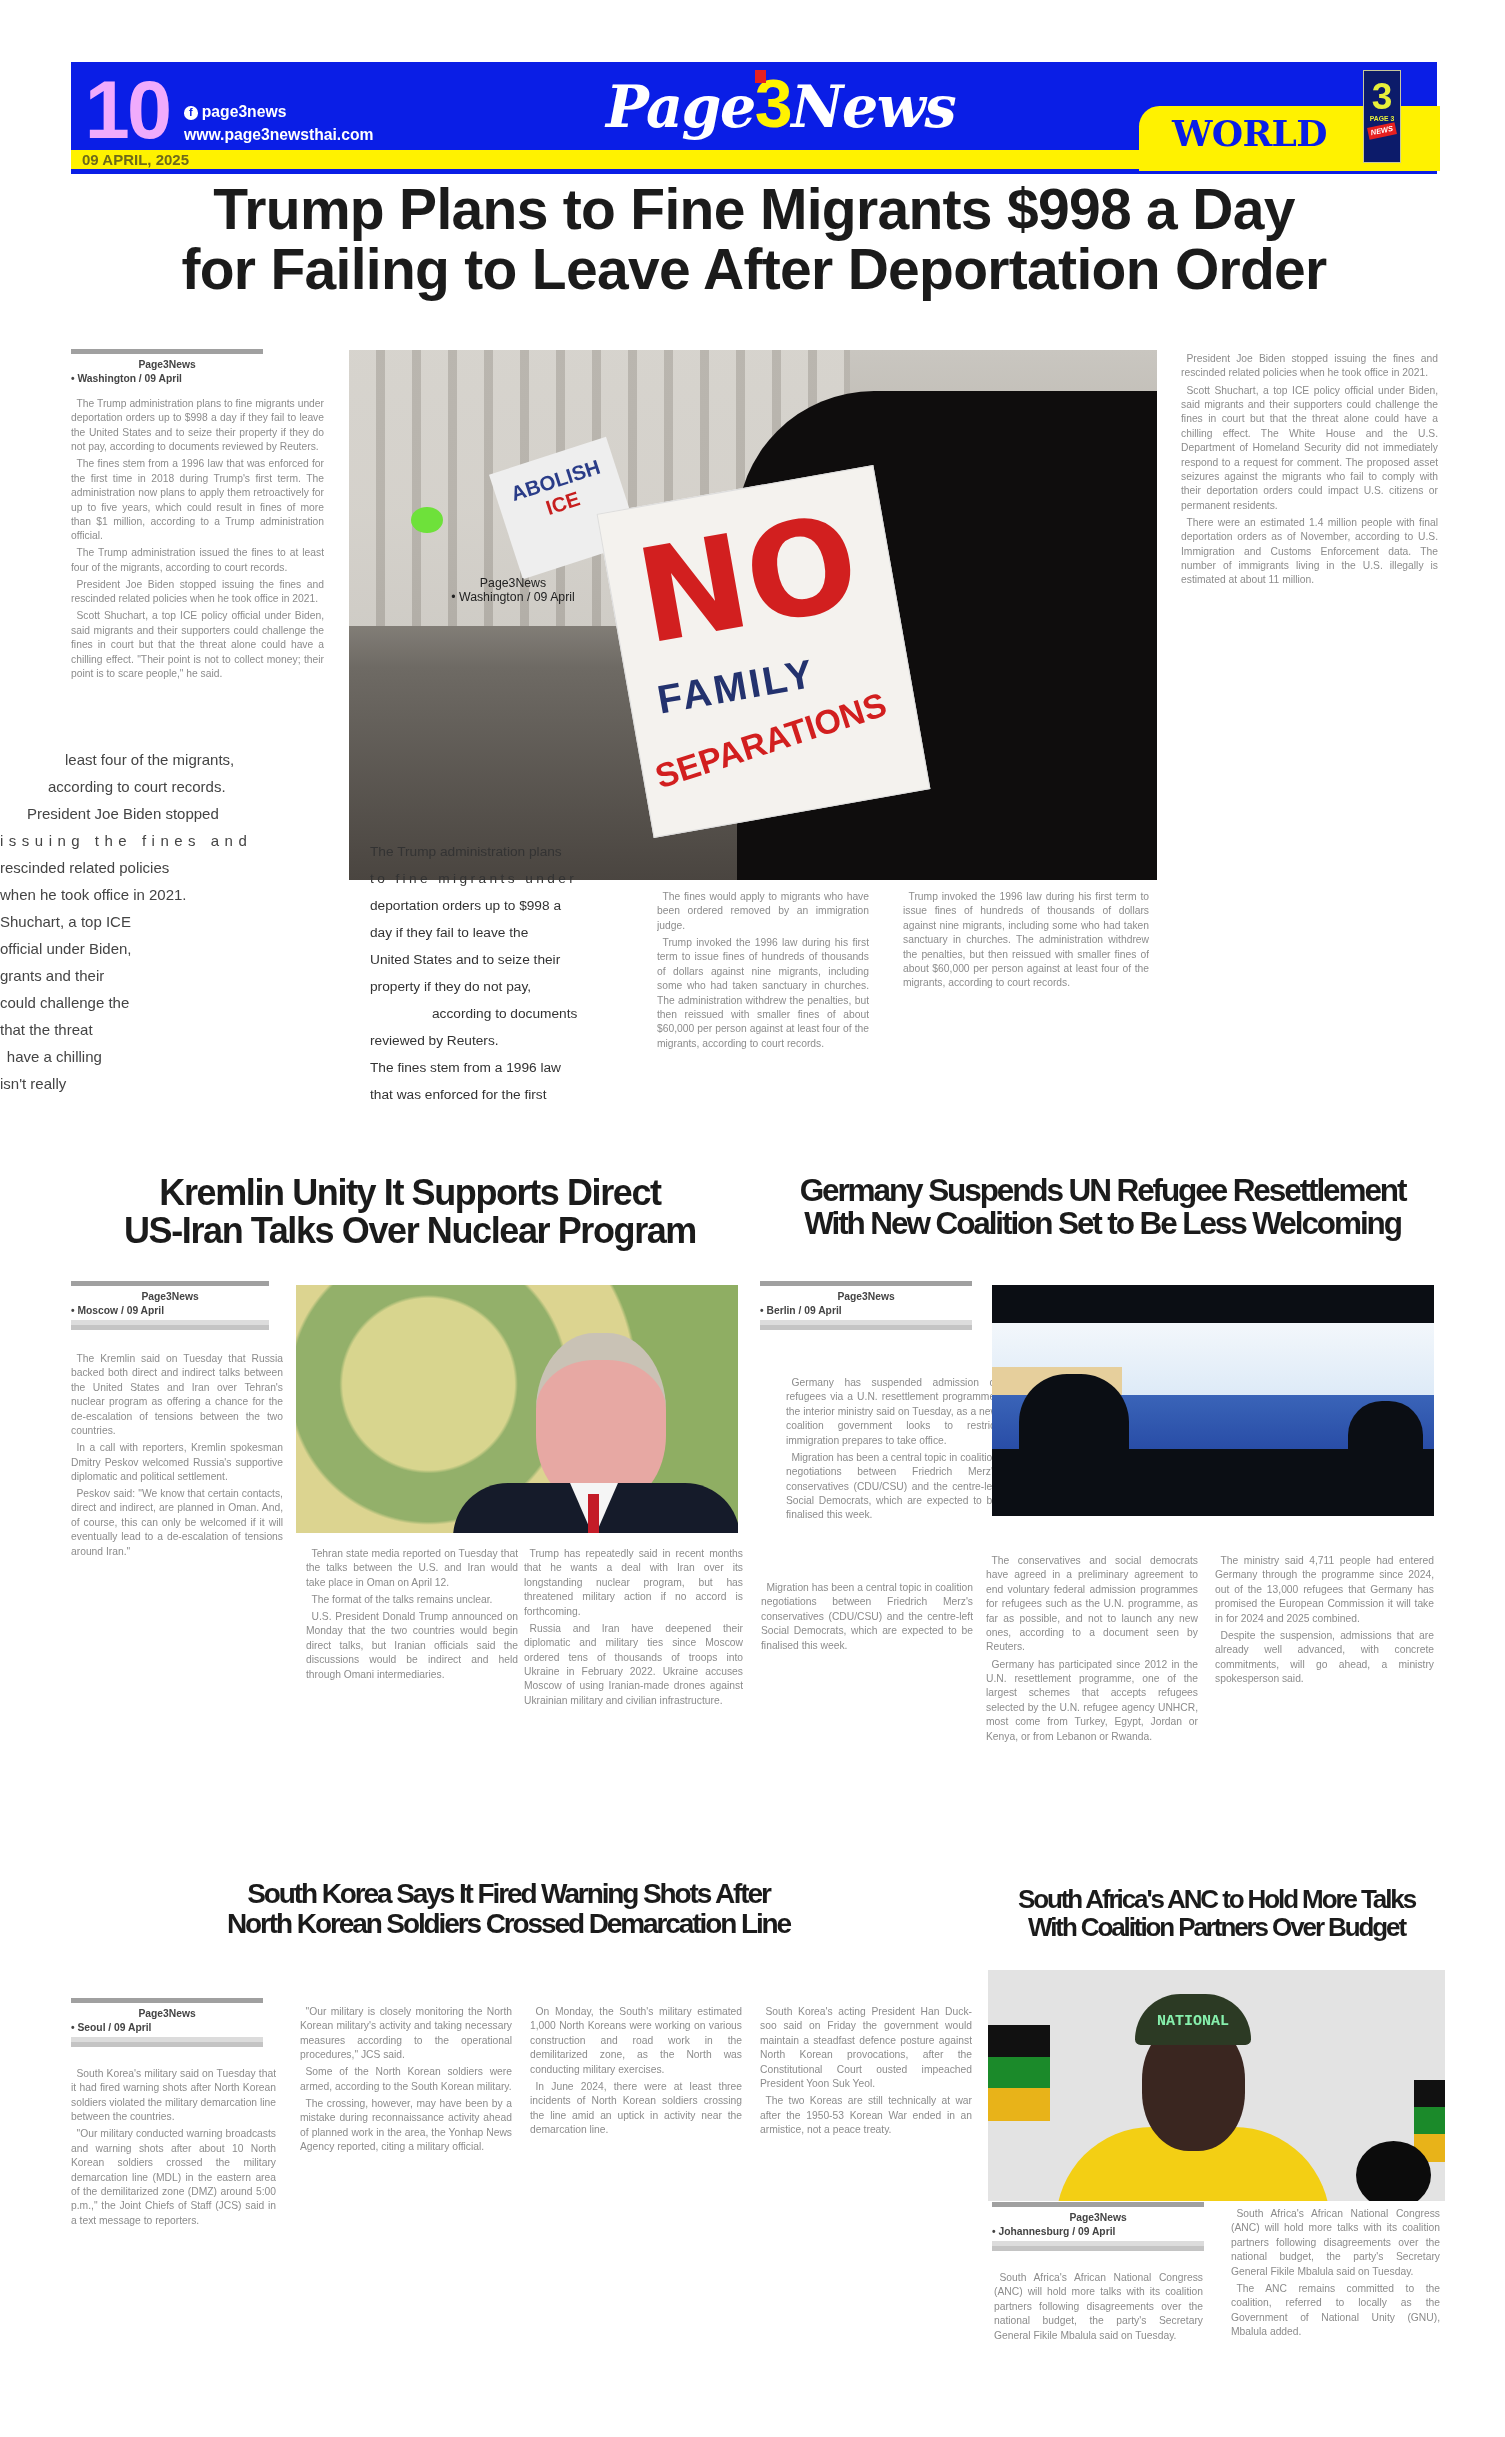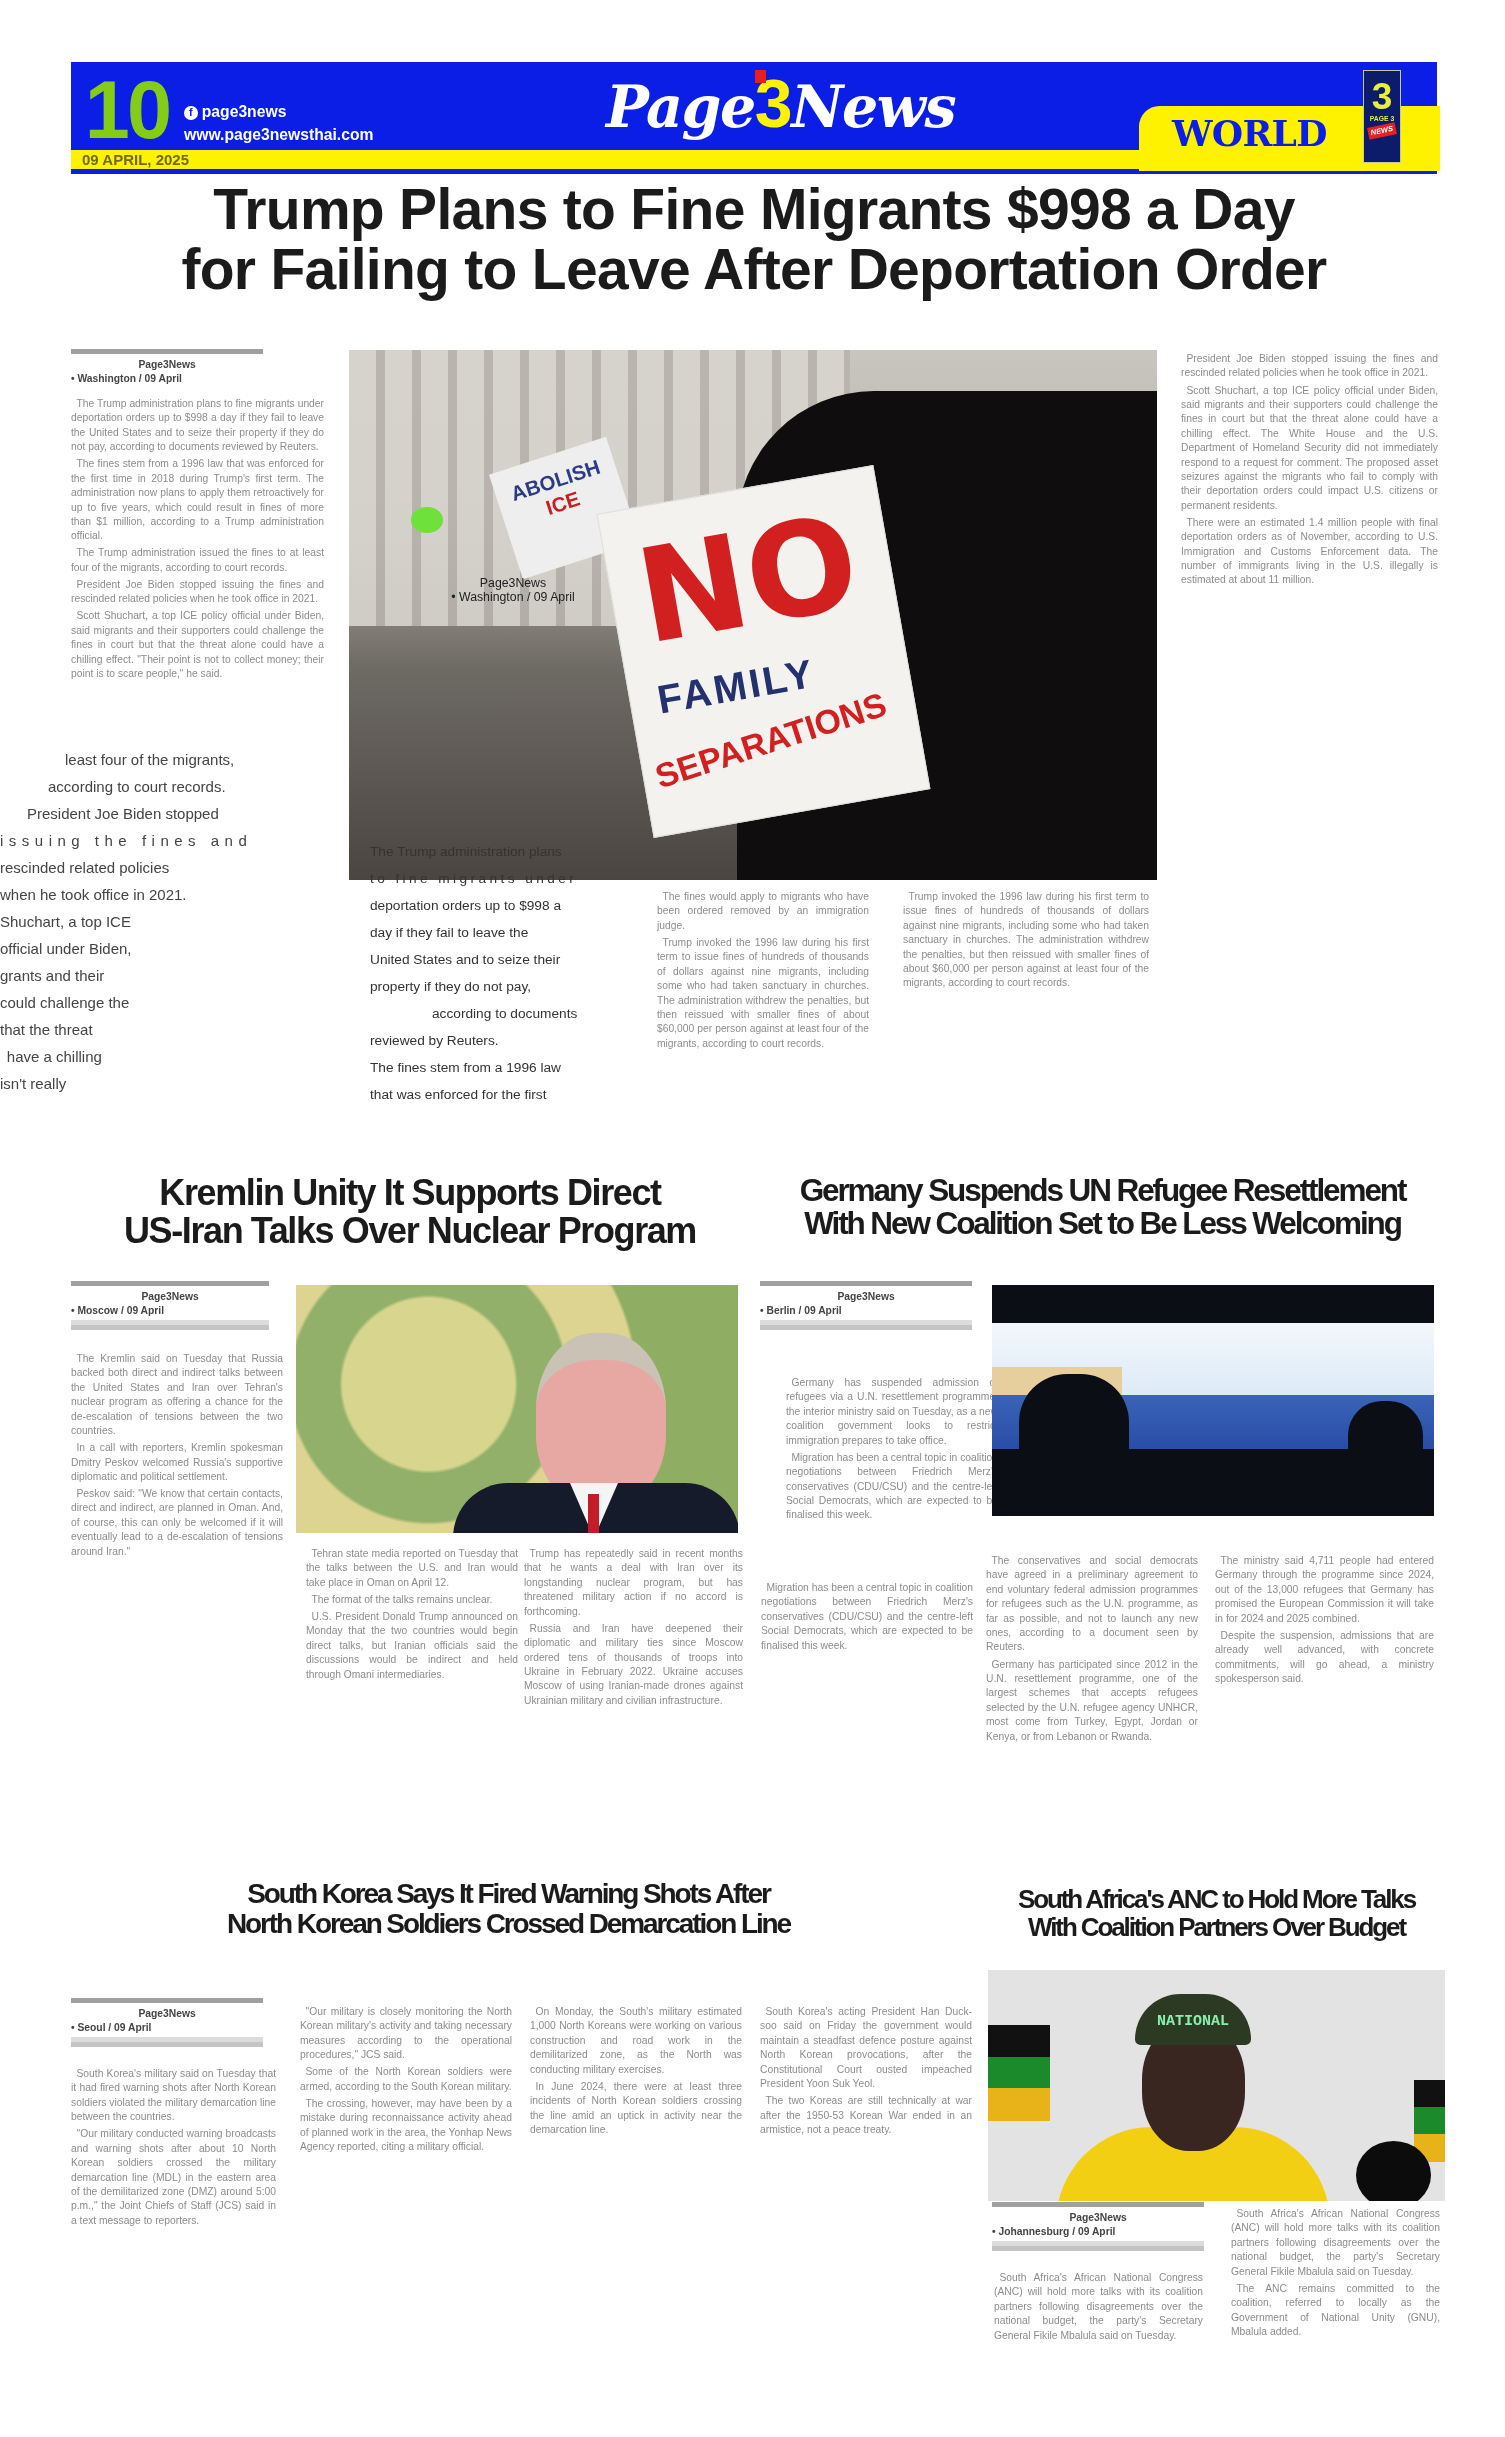--- a/index.html
+++ b/index.html
@@ -2,21 +2,21 @@
 <html style="font-size:11px"><head>
 <meta charset="utf-8">
 <style>
   * { box-sizing: border-box; margin: 0; padding: 0; }
   html, body { width: 1506px; height: 2438px; background: #f7f7f7; overflow: hidden; }
   body { font-family: "Liberation Sans", sans-serif; color: #222; position: relative; }
   .page { position: absolute; left: 0; top: 0; width: 1506px; height: 2438px; background: #fff; }
 
   
   .masthead { position: absolute; left: 71px; top: 62px; width: 1366px; height: 112px; background: #0a1ee6; }
-  .page-no { position: absolute; left: 13.7px; top: 8.2px; font-size: 81px; font-weight: bold; color: #84cc16; line-height: 1; letter-spacing: -2.7px; font-family: "Liberation Sans", sans-serif; }
+  .page-no { position: absolute; left: 13.7px; top: 8.2px; font-size: 81px; font-weight: bold; color: #f0abfc; line-height: 1; letter-spacing: -2.7px; font-family: "Liberation Sans", sans-serif; }
   .social { position: absolute; left: 113px; top: 39px; color: #fff; font-weight: bold; font-size: 15.7px; line-height: 1.45; }
   .social .fb { display: inline-block; width: 13.7px; height: 13.7px; border-radius: 50%; background: #fff; color: #0a1ee6; font-size: 11px; text-align: center; line-height: 13.7px; margin-right: 4.1px; vertical-align: 0.7px; }
   .date-strip { position: absolute; left: 0; top: 88px; width: 100%; height: 19px; background: #fff200; }
   .date-strip .date { position: absolute; left: 11px; top: 0.7px; font-size: 15px; font-weight: bold; color: #6e6a1a; letter-spacing: 0; }
   .logo { position: absolute; left: 535px; top: 6.8px; font-family: "DejaVu Serif", serif; font-weight: bold; font-size: 57px; color: #fff; letter-spacing: -1.4px; font-style: italic; line-height: 1; }
   .logo .three { color: #fff200; font-family: "Liberation Sans", sans-serif; font-style: normal; font-size: 68px; position: relative; }
   .logo .three::before { content: ""; position: absolute; left: 0; top: 5.5px; width: 11px; height: 12.3px; background: #e62020; }
   .section-tab { position: absolute; left: 1068px; top: 44px; width: 301px; height: 65px; background: #fff200; border-top-left-radius: 20.5px; }
   .section-tab .label { position: absolute; left: 33px; top: 5.5px; font-size: 36px; font-weight: bold; color: #0a1ee6; font-family: "DejaVu Serif", serif; letter-spacing: -0.7px; }
   .badge { position: absolute; left: 1292px; top: 8.2px; width: 38px; height: 93px; background: #0c1b6a; border: 1.4px solid #c8c89a; text-align: center; }

